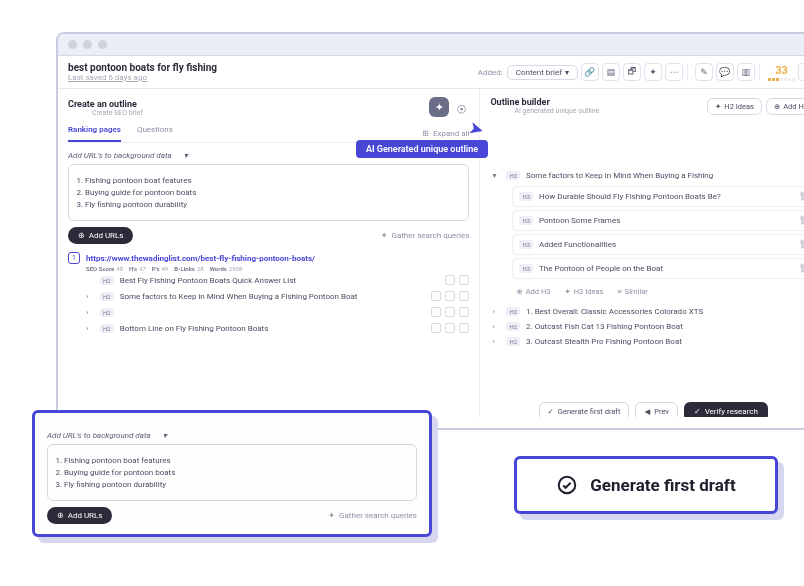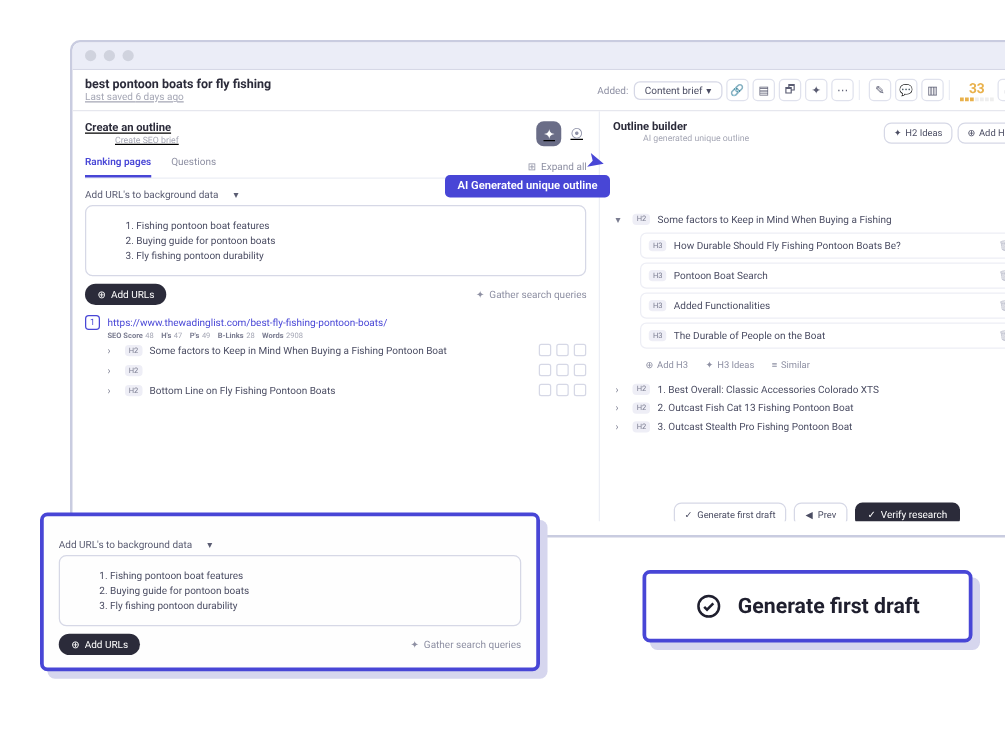--- a/index.html
+++ b/index.html
@@ -20,41 +20,41 @@
 .score-seg { width:3px; height:3px; background:#eee; }
 .score-seg.on { background:#e9b14b; }
 
 .split { display: flex; height: calc(100% - 22px - 44px); }
 .left-pane { width: 55%; padding: 8px 10px; border-right: 1px solid #eceef5; display: flex; flex-direction: column; overflow:hidden;}
 .right-pane { width: 45%; padding: 8px 10px; display:flex; flex-direction:column; overflow:hidden;gap:45px;}
 
 .section-title { font-size: 9px; font-weight: 700; color: #2b2b3a; }
 .section-sub { font-size: 7px; color: #a5a7b5; margin-left: 24px; }
 
-.lp-head { display:flex; align-items:center;text-decoration:underline; }
+.lp-head { display:flex; align-items:flex-end; }
 .sparkle-btn { width:20px; height:20px; border-radius:6px; background:#6a6d87; color:#fff; display:inline-flex; align-items:center; justify-content:center; font-size:11px; margin-left:auto; }
 .ai-icon { width:16px; height:16px; display:inline-flex; align-items:center; justify-content:center; margin-left:4px; color:#8f92a8; font-size:10px;}
 
 .tabs { display:flex; gap:16px; margin-top:8px; border-bottom:1px solid #eceef5;}
 .tab { font-size:8px; color:#8e90a3; padding-bottom:6px; }
 .tab.active { color:#4846d6; border-bottom:2px solid #4846d6; font-weight:600;}
 .expand-all { margin-left:auto; font-size:8px; color:#8e90a3; display:flex; align-items:center; gap:4px;}
 
-.add-urls-label { font-size:8px; color:#5a5c72; margin:8px 0 4px 0; display:flex; gap:12px;}
-.bg-box { border:1px solid #d6d8e6; border-radius:6px; padding:8px 24px; }
+.add-urls-label { font-size:8px; color:#5a5c72; margin:8px 0 4px 0; display:flex; gap:12px;font-style:italic;}
+.bg-box { border:1px solid #d6d8e6; border-radius:6px; padding:8px 0; }
 .ol { list-style: decimal; padding-left:16px; }
 .ol li { font-size:8px; color:#4b4d63; margin:3px 0; }
 .bg-actions { display:flex; align-items:center; margin-top:6px; gap:8px;}
 .dark-btn { background:#2b2b3a; color:#fff; border-radius:12px; padding:4px 10px; font-size:8px; display:inline-flex; align-items:center; gap:4px; }
 .ghost-link { font-size:8px; color:#8e90a3; display:inline-flex; align-items:center; gap:4px; margin-left:auto;}
 
 .url-card { margin-top:8px; }
 .url-line { display:flex; gap:6px; align-items:center; }
 .url-idx { width:12px; height:12px; border:1px solid #4846d6; color:#4846d6; font-size:7px; display:flex; align-items:center; justify-content:center; border-radius:3px;}
-.url-link { font-size:8px; color:#4846d6; font-weight:400;}
+.url-link { font-size:8px; color:#4846d6; font-weight:700;}
 .url-stats { font-size:6px; color:#a5a7b5; margin-left:18px; margin-top:1px; display:flex; gap:6px;}
 .url-stats b { color:#7a7c90; font-weight:700; margin-right:2px;}
 
 .search-for { font-size:8px; color:#4b4d63; margin:6px 0 2px 8px; font-weight:600;}
 .tree-row { display:flex; align-items:center; gap:6px; padding:3px 0 3px 18px; font-size:8px; color:#4b4d63;}
 .tree-row .chev { width:8px; font-size:8px; color:#7a7c90;}
 .badge-h { font-size:6px; background:#eeeef6; color:#7a7c90; border-radius:3px; padding:1px 3px;}
 .tree-row .row-icons { margin-left:auto; display:flex; gap:4px; color:#b6b8c7; font-size:8px;}
 .sq { width:10px; height:10px; border:1px solid #d6d8e6; border-radius:2px; display:inline-block;}
 
@@ -184,20 +184,29 @@
         </div>
         <div class="url-stats">
           <span><b>SEO Score</b><span>48</span></span>
           <span><b>H's</b><span>47</span></span>
           <span><b>P's</b><span>49</span></span>
           <span><b>B-Links</b><span>28</span></span>
           <span><b>Words</b><span>2908</span></span>
         </div>
 
         <div class="tree-row">
+          <span class="chev"></span>
+          <span class="badge-h">H2</span>
+          <span>Best Fly Fishing Pontoon Boats Quick Answer List</span>
+          <span class="row-icons">
+              <span class="sq"></span>
+              <span class="sq"></span>
+            </span>
+        </div>
+        <div class="tree-row">
           <span class="chev">›</span>
           <span class="badge-h">H2</span>
           <span>Some factors to Keep in Mind When Buying a Fishing Pontoon Boat</span>
           <span class="row-icons">
               <span class="sq"></span>
               <span class="sq"></span>
               <span class="sq"></span>
             </span>
         </div>
         <div class="tree-row">
@@ -248,31 +257,31 @@
           <span class="trash">🗑</span>
         </div>
         <div class="out-sub">
           <div class="out-leaf">
               <span class="badge-h">H3</span>
               <span>How Durable Should Fly Fishing Pontoon Boats Be?</span>
               <span class="trash">🗑</span>
             </div>
           <div class="out-leaf">
               <span class="badge-h">H3</span>
-              <span>Pontoon Boat Search</span>
+              <span>Pontoon Some Frames</span>
               <span class="trash">🗑</span>
             </div>
           <div class="out-leaf">
               <span class="badge-h">H3</span>
               <span>Added Functionalities</span>
               <span class="trash">🗑</span>
             </div>
           <div class="out-leaf">
               <span class="badge-h">H3</span>
-              <span>The Durable of People on the Boat</span>
+              <span>The Pontoon of People on the Boat</span>
               <span class="trash">🗑</span>
             </div>
         </div>
         <div class="sub-actions">
           <span class="rp-btn">⊕ <span>Add H3</span></span>
           <span class="rp-btn">✦ <span>H3 Ideas</span></span>
           <span class="rp-btn">≡ <span>Similar</span></span>
         </div>
 
         <div class="out-row">

